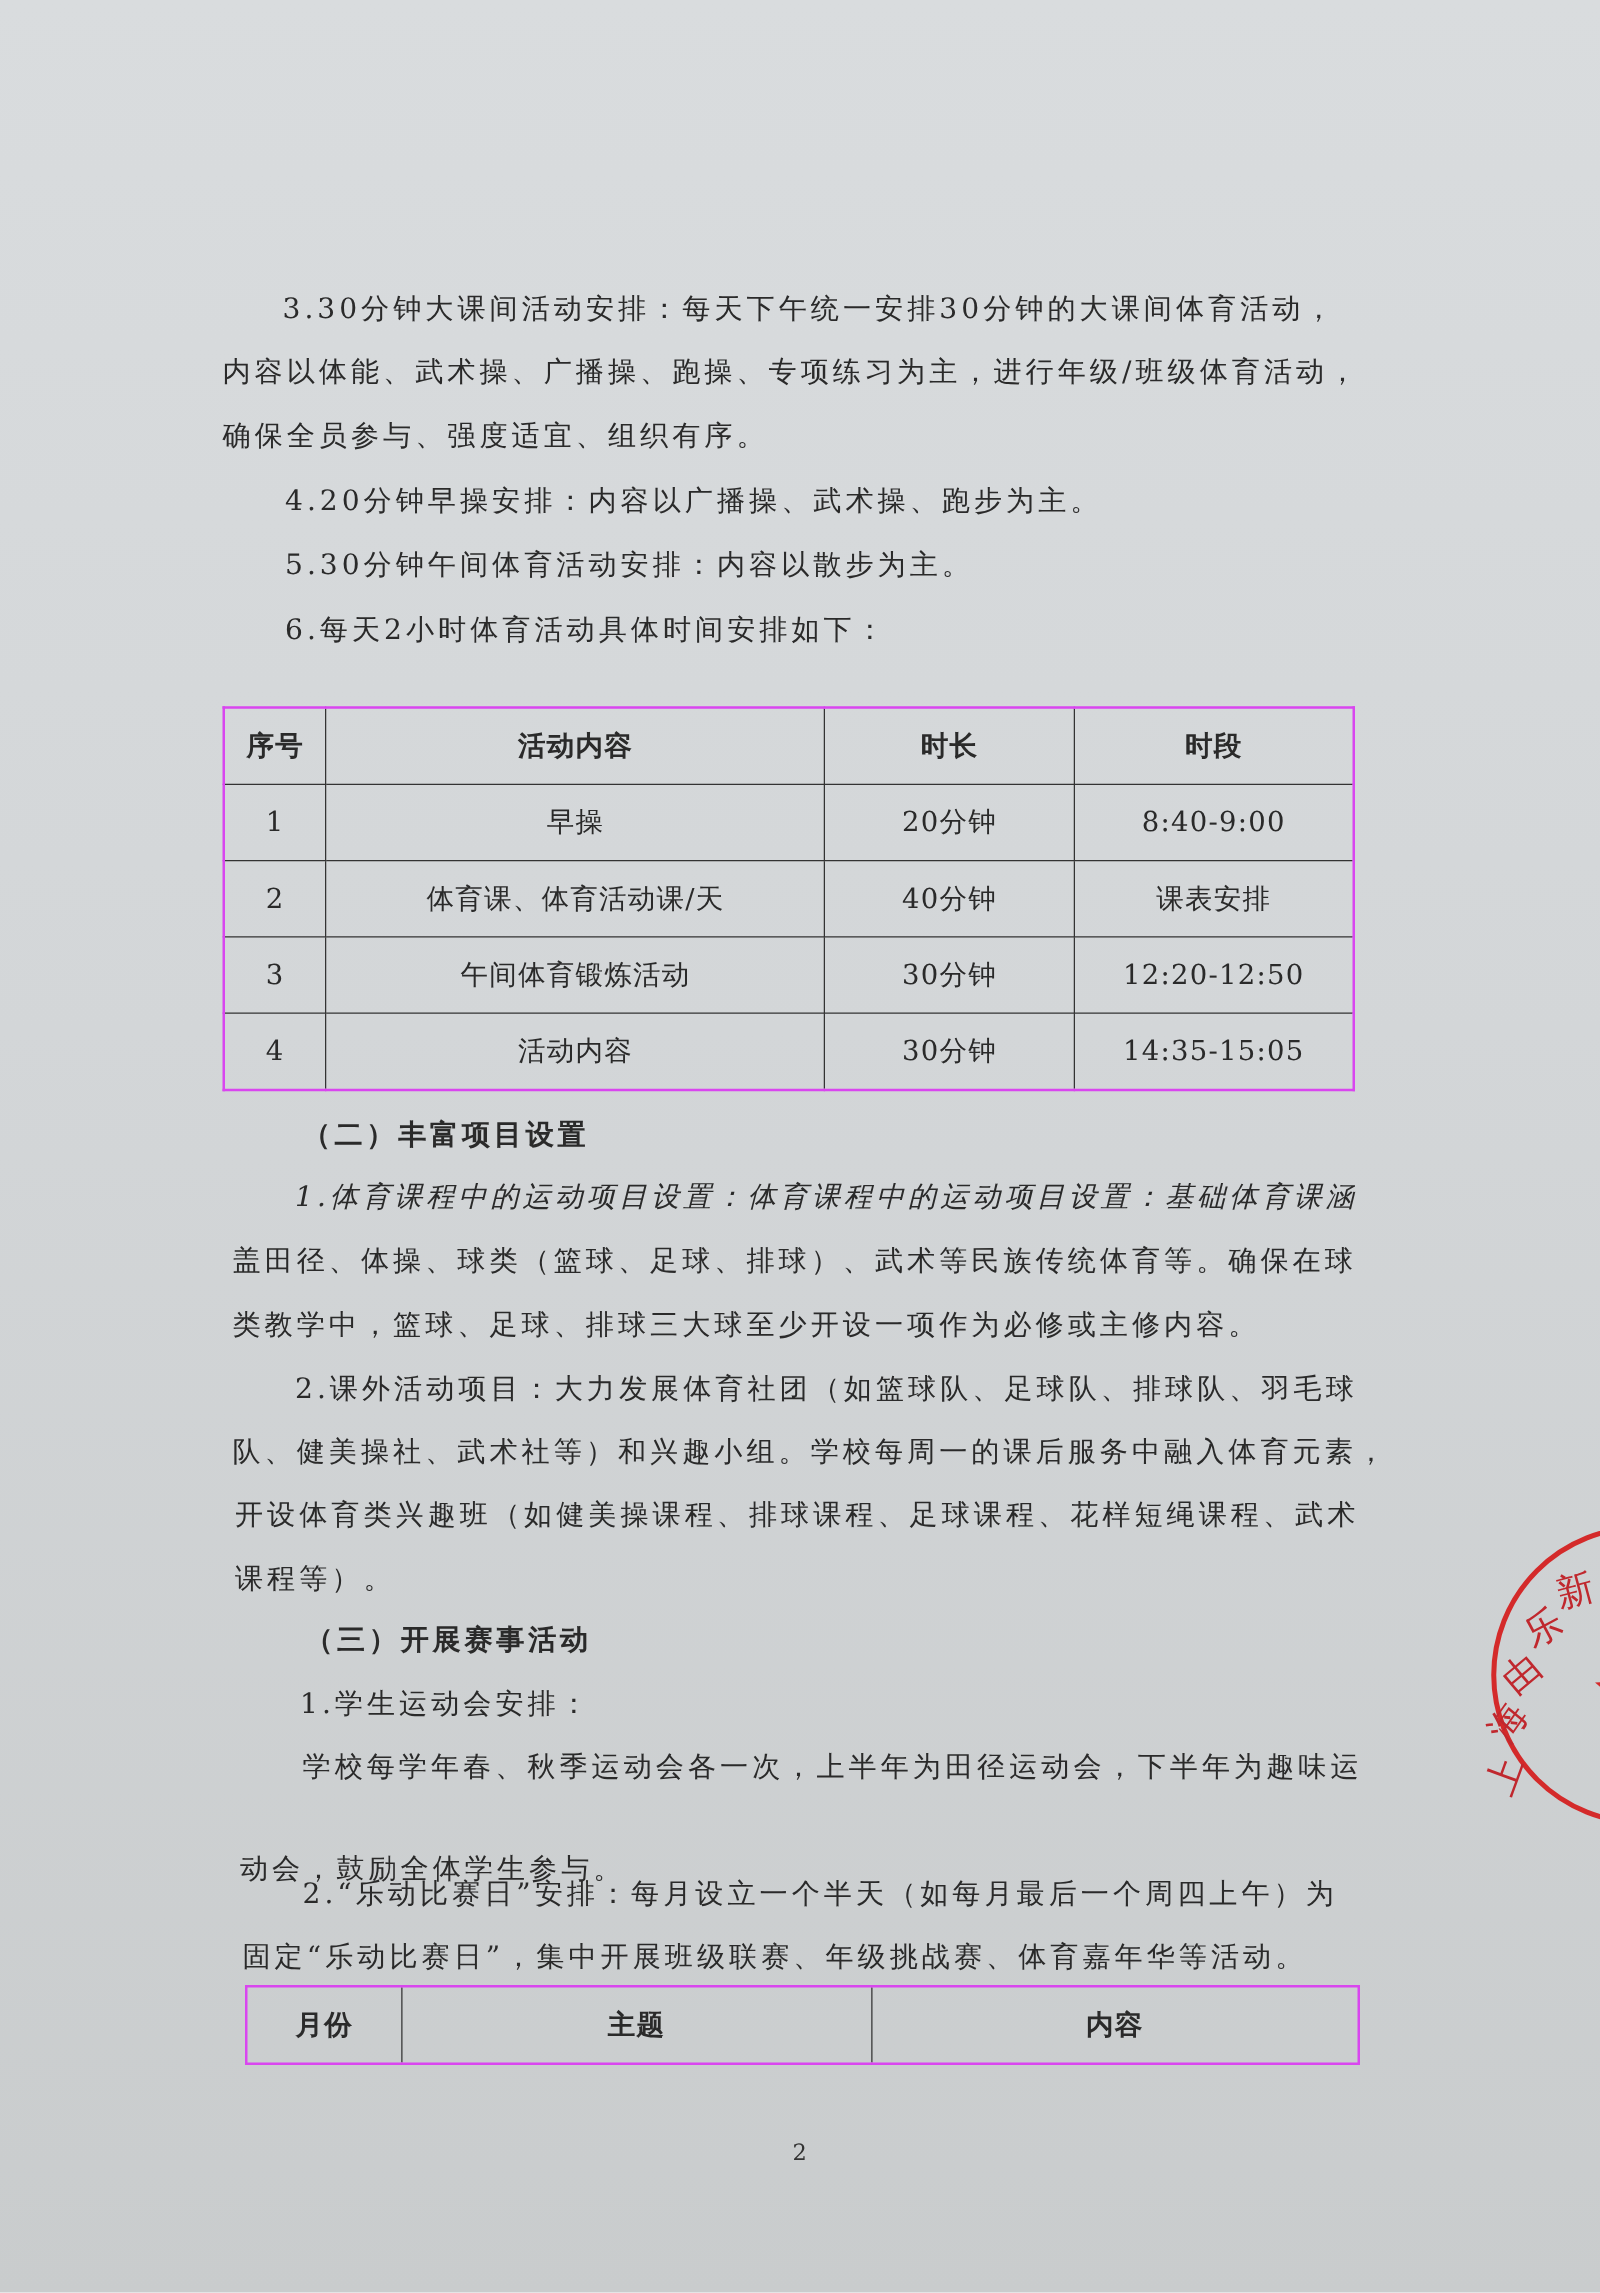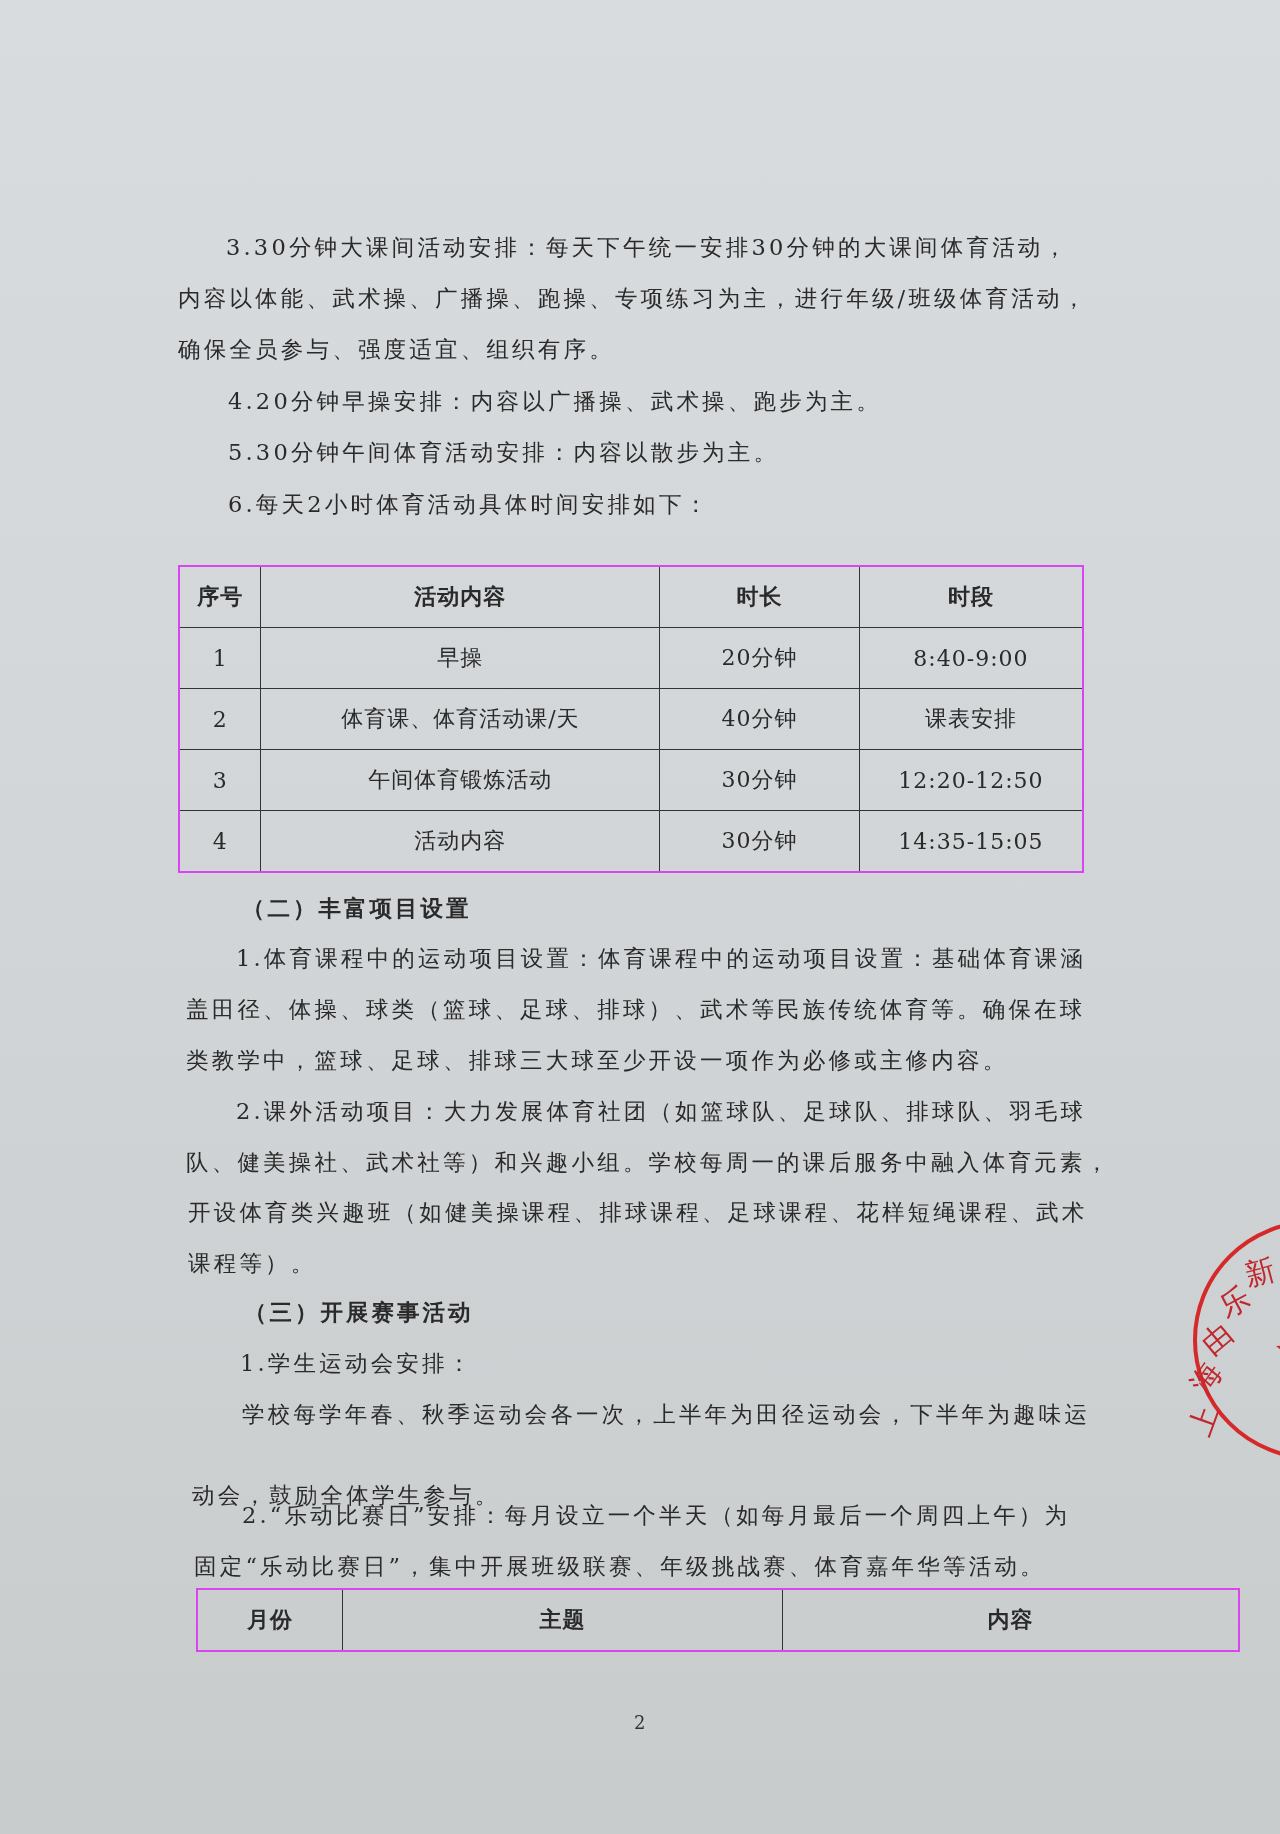--- a/index.html
+++ b/index.html
@@ -84,36 +84,36 @@
     <tr>
       <td>4</td>
       <td>活动内容</td>
       <td>30分钟</td>
       <td>14:35-15:05</td>
     </tr>
   </tbody>
     </table>
 
   <div class="line heading" style="left:242px; top:893px;">（二）丰富项目设置</div>
-  <div class="line" style="left:236px; top:943px;">1.体育课程中的运动项目设置：体育课程中的运动项目设置：基础体育课涵</div>
+  <div class="line" style="left:236px; top:943px;font-style:italic;">1.体育课程中的运动项目设置：体育课程中的运动项目设置：基础体育课涵</div>
   <div class="line" style="left:186px; top:994px;">盖田径、体操、球类（篮球、足球、排球）、武术等民族传统体育等。确保在球</div>
   <div class="line" style="left:186px; top:1045px;">类教学中，篮球、足球、排球三大球至少开设一项作为必修或主修内容。</div>
   <div class="line" style="left:236px; top:1096px;">2.课外活动项目：大力发展体育社团（如篮球队、足球队、排球队、羽毛球</div>
   <div class="line" style="left:186px; top:1147px;">队、健美操社、武术社等）和兴趣小组。学校每周一的课后服务中融入体育元素，</div>
   <div class="line" style="left:188px; top:1197px;">开设体育类兴趣班（如健美操课程、排球课程、足球课程、花样短绳课程、武术</div>
   <div class="line" style="left:188px; top:1248px;">课程等）。</div>
 
   <div class="line heading" style="left:244px; top:1297px;">（三）开展赛事活动</div>
   <div class="line" style="left:240px; top:1348px;">1.学生运动会安排：</div>
   <div class="line" style="left:242px; top:1399px;">学校每学年春、秋季运动会各一次，上半年为田径运动会，下半年为趣味运</div>
   <div class="line" style="left:192px; top:1480px;">动会，鼓励全体学生参与。</div>
   <div class="line" style="left:242px; top:1500px;">2.“乐动比赛日”安排：每月设立一个半天（如每月最后一个周四上午）为</div>
   <div class="line" style="left:194px; top:1551px;">固定“乐动比赛日”，集中开展班级联赛、年级挑战赛、体育嘉年华等活动。</div>
 
-  <table class="sched" style="left:196px; top:1588px; width:1044px;">
+  <table class="sched" style="left:196px; top:1588px; width:892px;">
     <colgroup>
       <col style="width:124px">
         <col style="width:375px">
         <col style="width:389px">
     </colgroup>
     <tbody>
         <tr>
       <th>月份</th>
       <th>主题</th>
       <th>内容</th>

